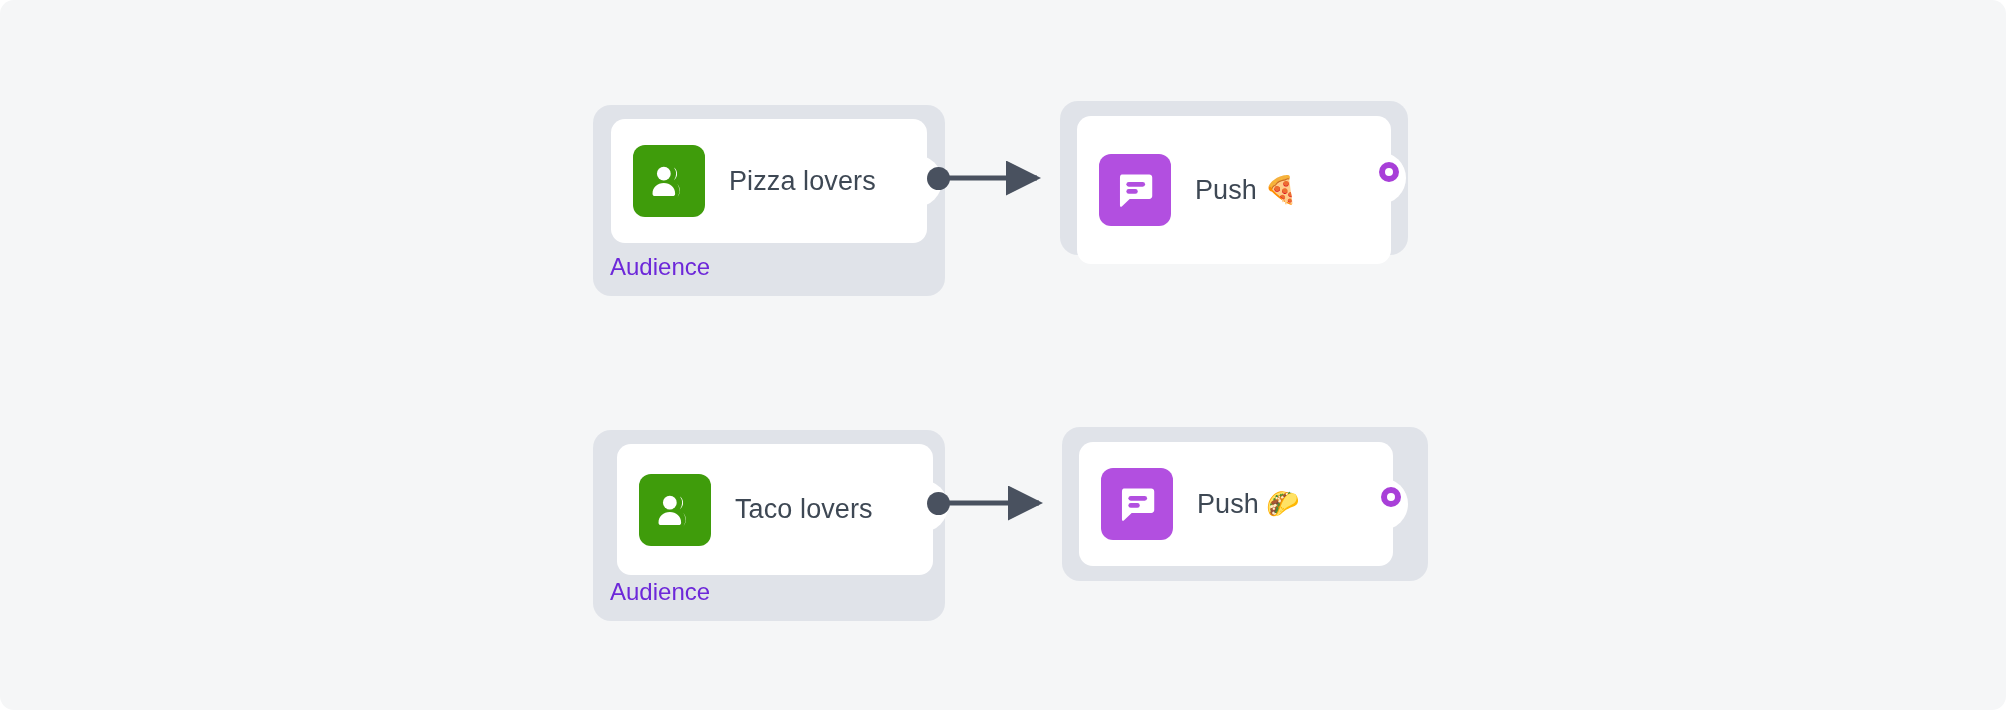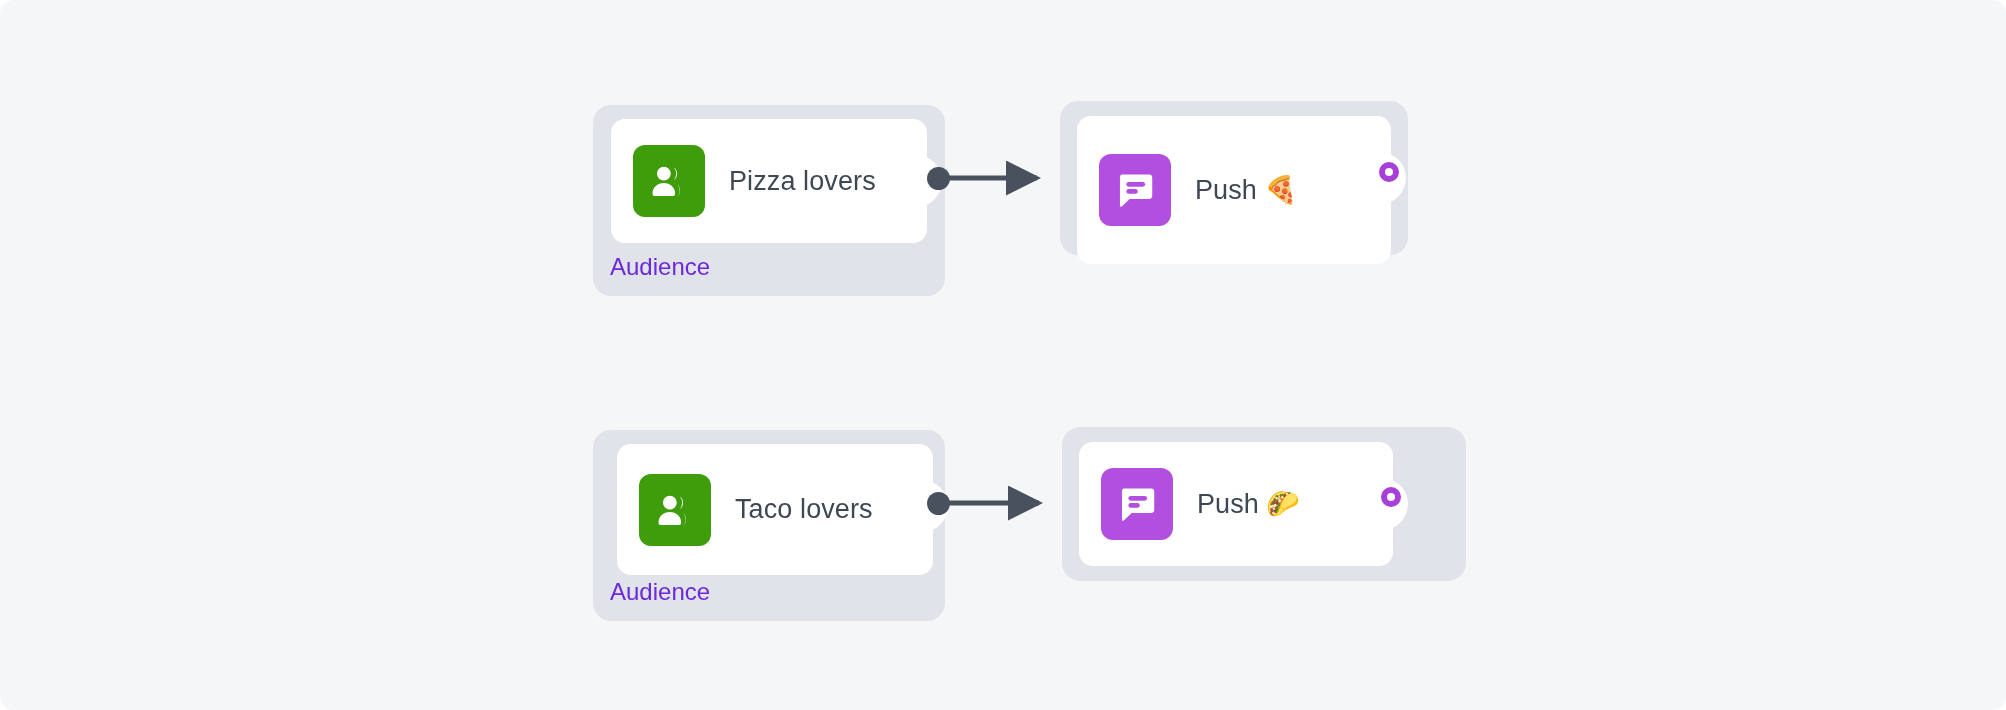--- a/index.html
+++ b/index.html
@@ -196,21 +196,21 @@
         <div class="node-label">Taco lovers</div>
       </div>
       <div class="bump" style="right:-15px; top:36px;"></div>
     </div>
 
     <div class="group-footer" style="top:150px;">Audience</div>
   </div>
 
   <div class="port source" style="left:927px; top:492px;"></div>
 
-  <div class="group" style="left:1062px; top:427px; width:404px; height:154px;padding-left:42px;">
+  <div class="group" style="left:1062px; top:427px; width:366px; height:154px;padding-left:42px;">
 
     <div class="card" style="left:17px; top:15px; width:314px; height:124px; border-radius:14px;">
       <div class="card-body">
         <div class="node-icon push">
           <svg width="44" height="44" viewBox="0 0 24 24" aria-hidden="true">
             <path d="M4.2 3.6h15.6c.9 0 1.6.7 1.6 1.6v10.1c0 .9-.7 1.6-1.6 1.6H9.1l-4.3 4.1c-.4.4-1 .1-1-.4V5.2c0-.9.5-1.6 1-1.6z" fill="#ffffff"></path>
             <rect x="7.3" y="7.6" width="10.2" height="2.6" rx="1.3" fill="#b24fe0"></rect>
             <rect x="7.3" y="11.5" width="6.2" height="2.6" rx="1.3" fill="#b24fe0"></rect>
           </svg>
         </div>

